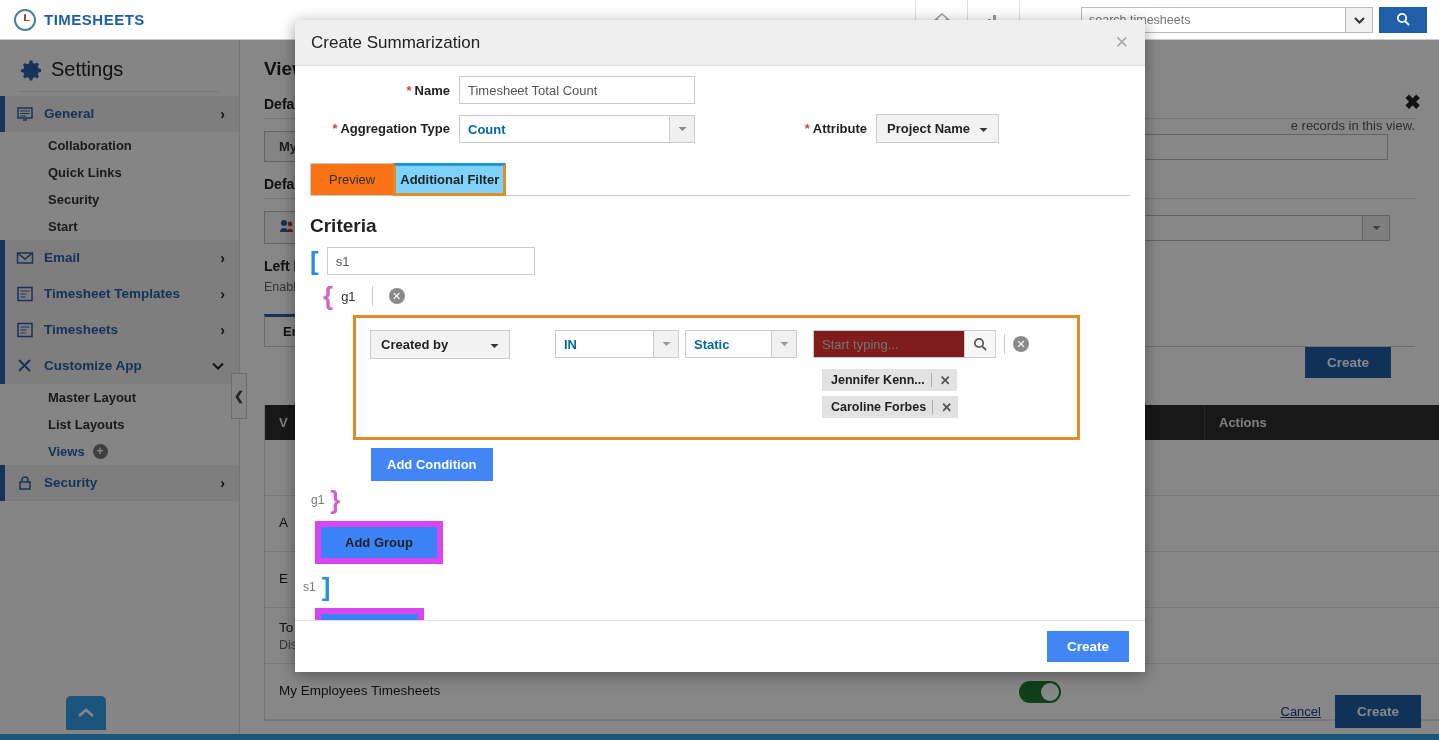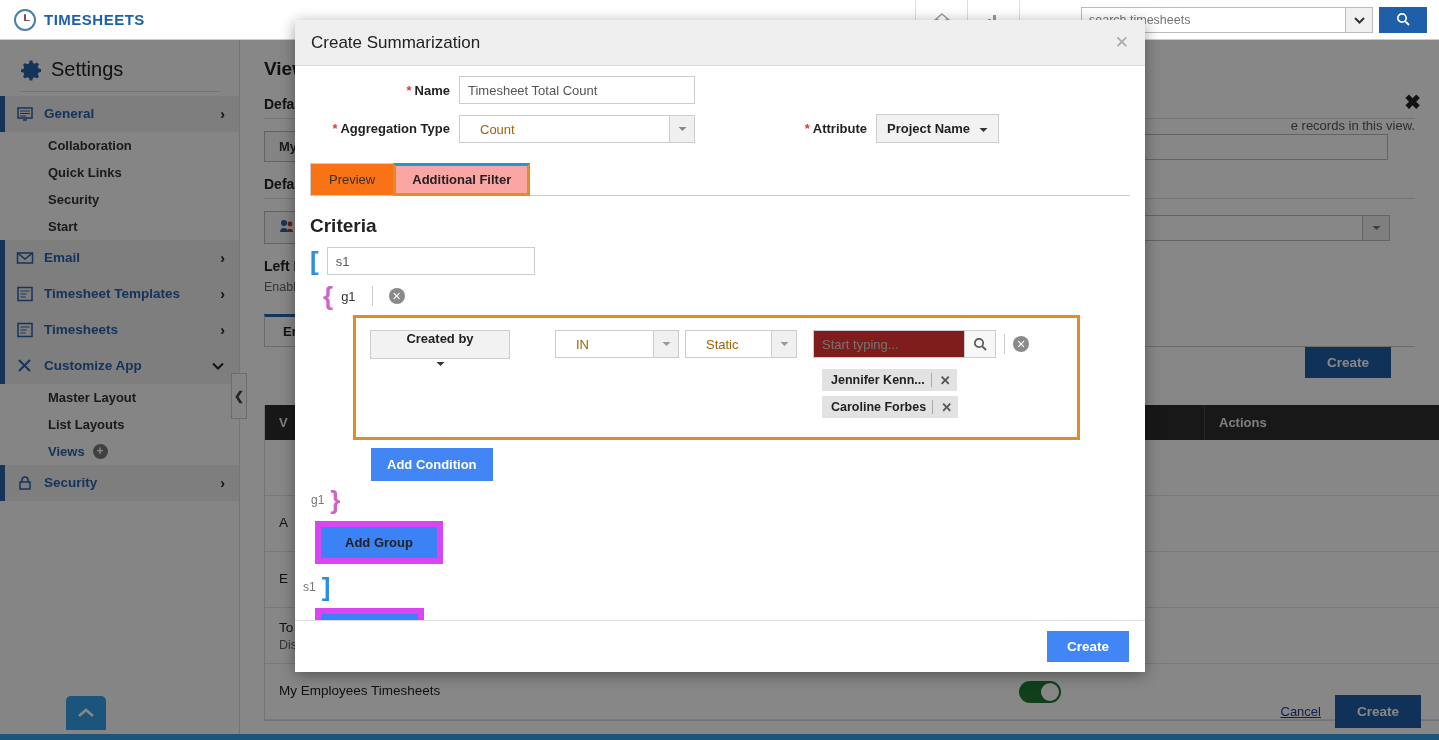--- a/index.html
+++ b/index.html
@@ -176,40 +176,40 @@
   .frm-row { display:flex; align-items:center; padding:10px 0 0 0; }
   .lbl { text-align:right; font-size:13px; font-weight:bold; color:#222; }
   .req { color:#d43f3a; margin-right:3px; }
   .inp {
     border:1px solid #ccc; height:28px; padding:0 8px; font-size:13px; color:#555;
     font-family:"Liberation Sans", sans-serif; outline:none; background:#fff;
   }
   .sel-wrap { display:flex; }
   .sel-wrap .sv {
     border:1px solid #ccc; border-right:none; height:28px; line-height:27px;
-    padding:0 20px; font-size:13px; color:#a16207; background:#fff;
+    padding:0 8px; font-size:13px; color:#0369a1; background:#fff;font-weight:bold;
   }
   .sel-wrap .sa {
     width:26px; height:28px; border:1px solid #ccc; background:#f0f0f0;
     display:flex; align-items:center; justify-content:center;
   }
   .btn-sel {
     border:1px solid #ccc; background:#f2f2f2; height:29px; padding:0 10px;
     display:inline-flex; align-items:center; gap:9px;
     font-size:13px; font-weight:bold; color:#222; cursor:pointer;
   }
 
   .tabs-row { display:flex; margin:20px 0 0 15px; position:relative; }
   .tab {
     border:1px solid #ccc; background:#f97316; padding:8px 18px;
     font-size:13px; color:#333; cursor:pointer;
   }
   .tab.sel {
-    background:#fca5a5; border:3px solid #e08c29; border-top:3px solid #2196d6;
-    font-weight:bold; color:#222; padding:6px 16px; margin-left:-1px;
+    background:#7dd3fc; border:3px solid #e08c29; border-top:3px solid #2196d6;
+    font-weight:bold; color:#222; padding:6px 4px; margin-left:-1px;
     position:relative; z-index:3;
   }
   .tabs-rule { border-bottom:1px solid #ccc; margin-left:15px; margin-right:15px; position:relative; top:-1px; }
 
   .crit-title { font-size:19px; font-weight:bold; color:#222; margin:18px 0 10px 15px; }
 
   .brk { font-size:26px; font-weight:bold; line-height:1; font-family:"Liberation Sans", sans-serif; }
   .brk.blue { color:#2a8fe0; }
   .brk.pink { color:#cf63c7; }
   .tag-lbl { font-size:12px; color:#777; }
@@ -590,21 +590,21 @@
     <div class="grp-row">
       <span class="brk pink">{</span>
       <div class="s-in">g1</div>
       <span class="sep-bar"></span>
       <span class="clear-ico">✕</span>
     </div>
 
     <div class="cond-box">
       <div class="cond-line">
         <div class="cond-field">
-          <div class="btn-sel" style="width:140px;justify-content:space-between;flex-direction:column;">
+          <div class="btn-sel" style="width:140px;justify-content:space-between;">
             <span>Created by</span>
             <span>
               <svg width="9" height="6" viewBox="0 0 9 6">
                   <path d="M0.5 1 L4.5 5 L8.5 1" fill="#333"></path>
                 </svg>
             </span>
           </div>
         </div>
         <div class="cond-gap1"></div>
 

